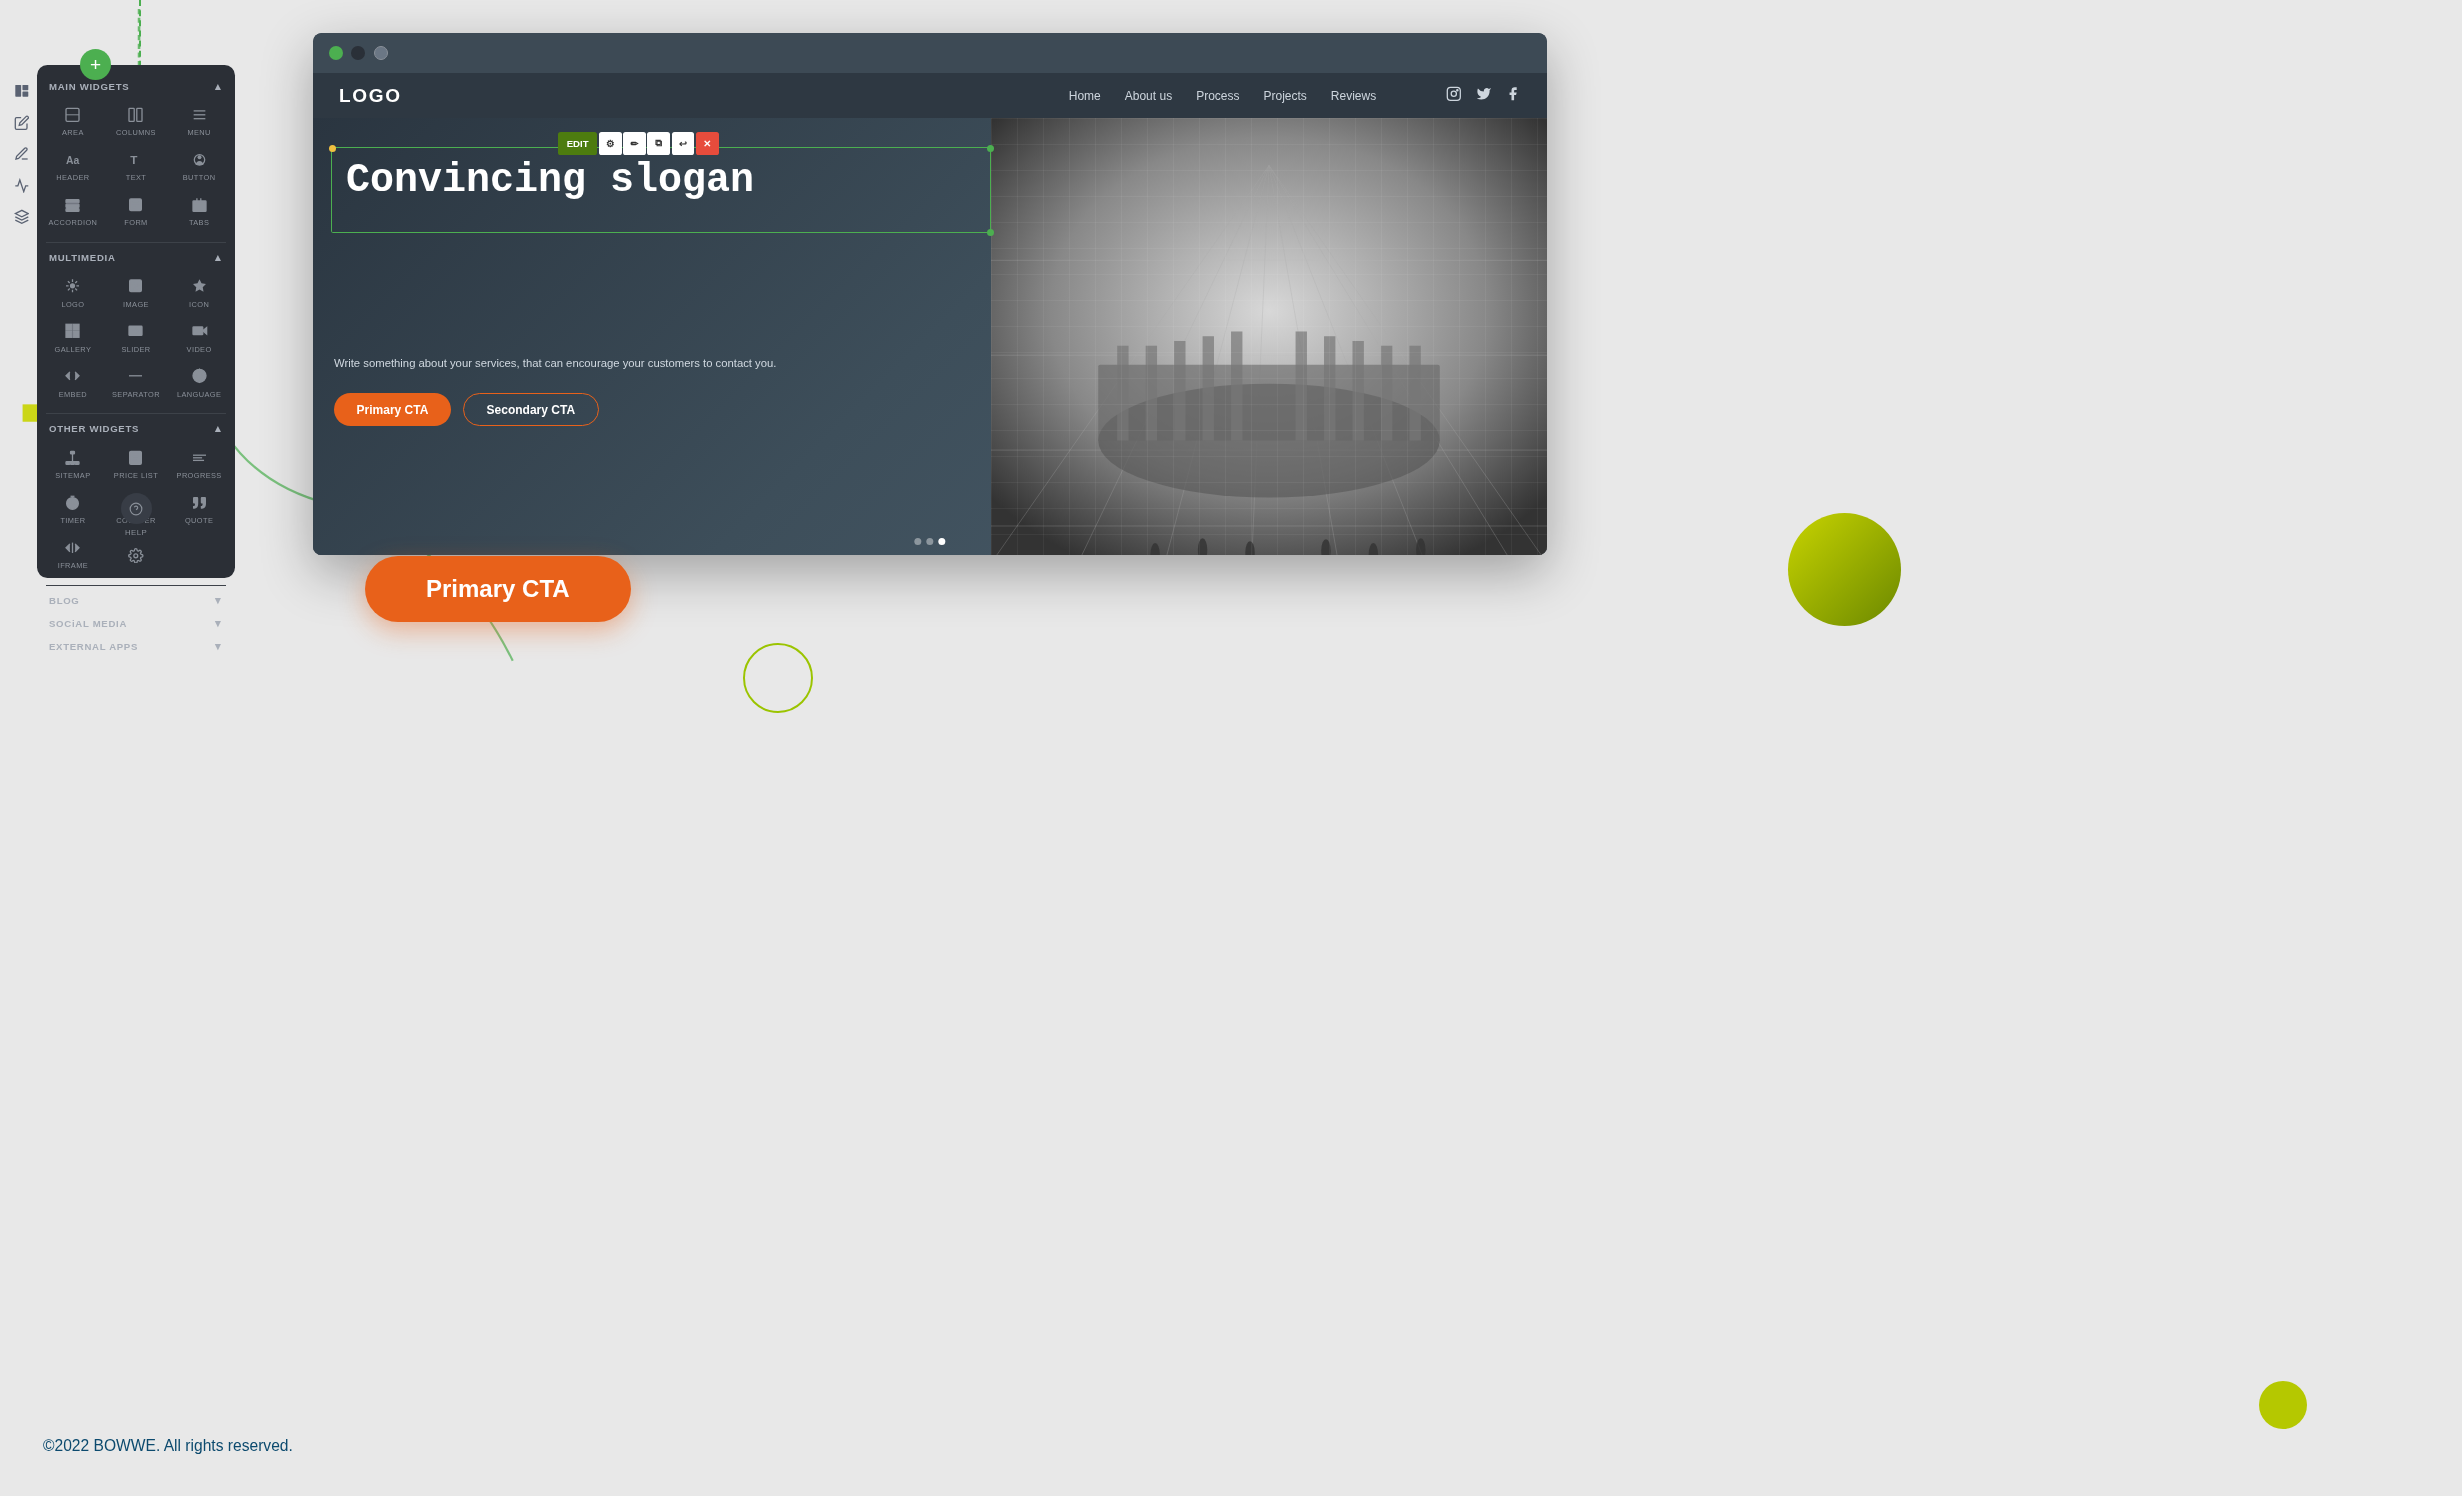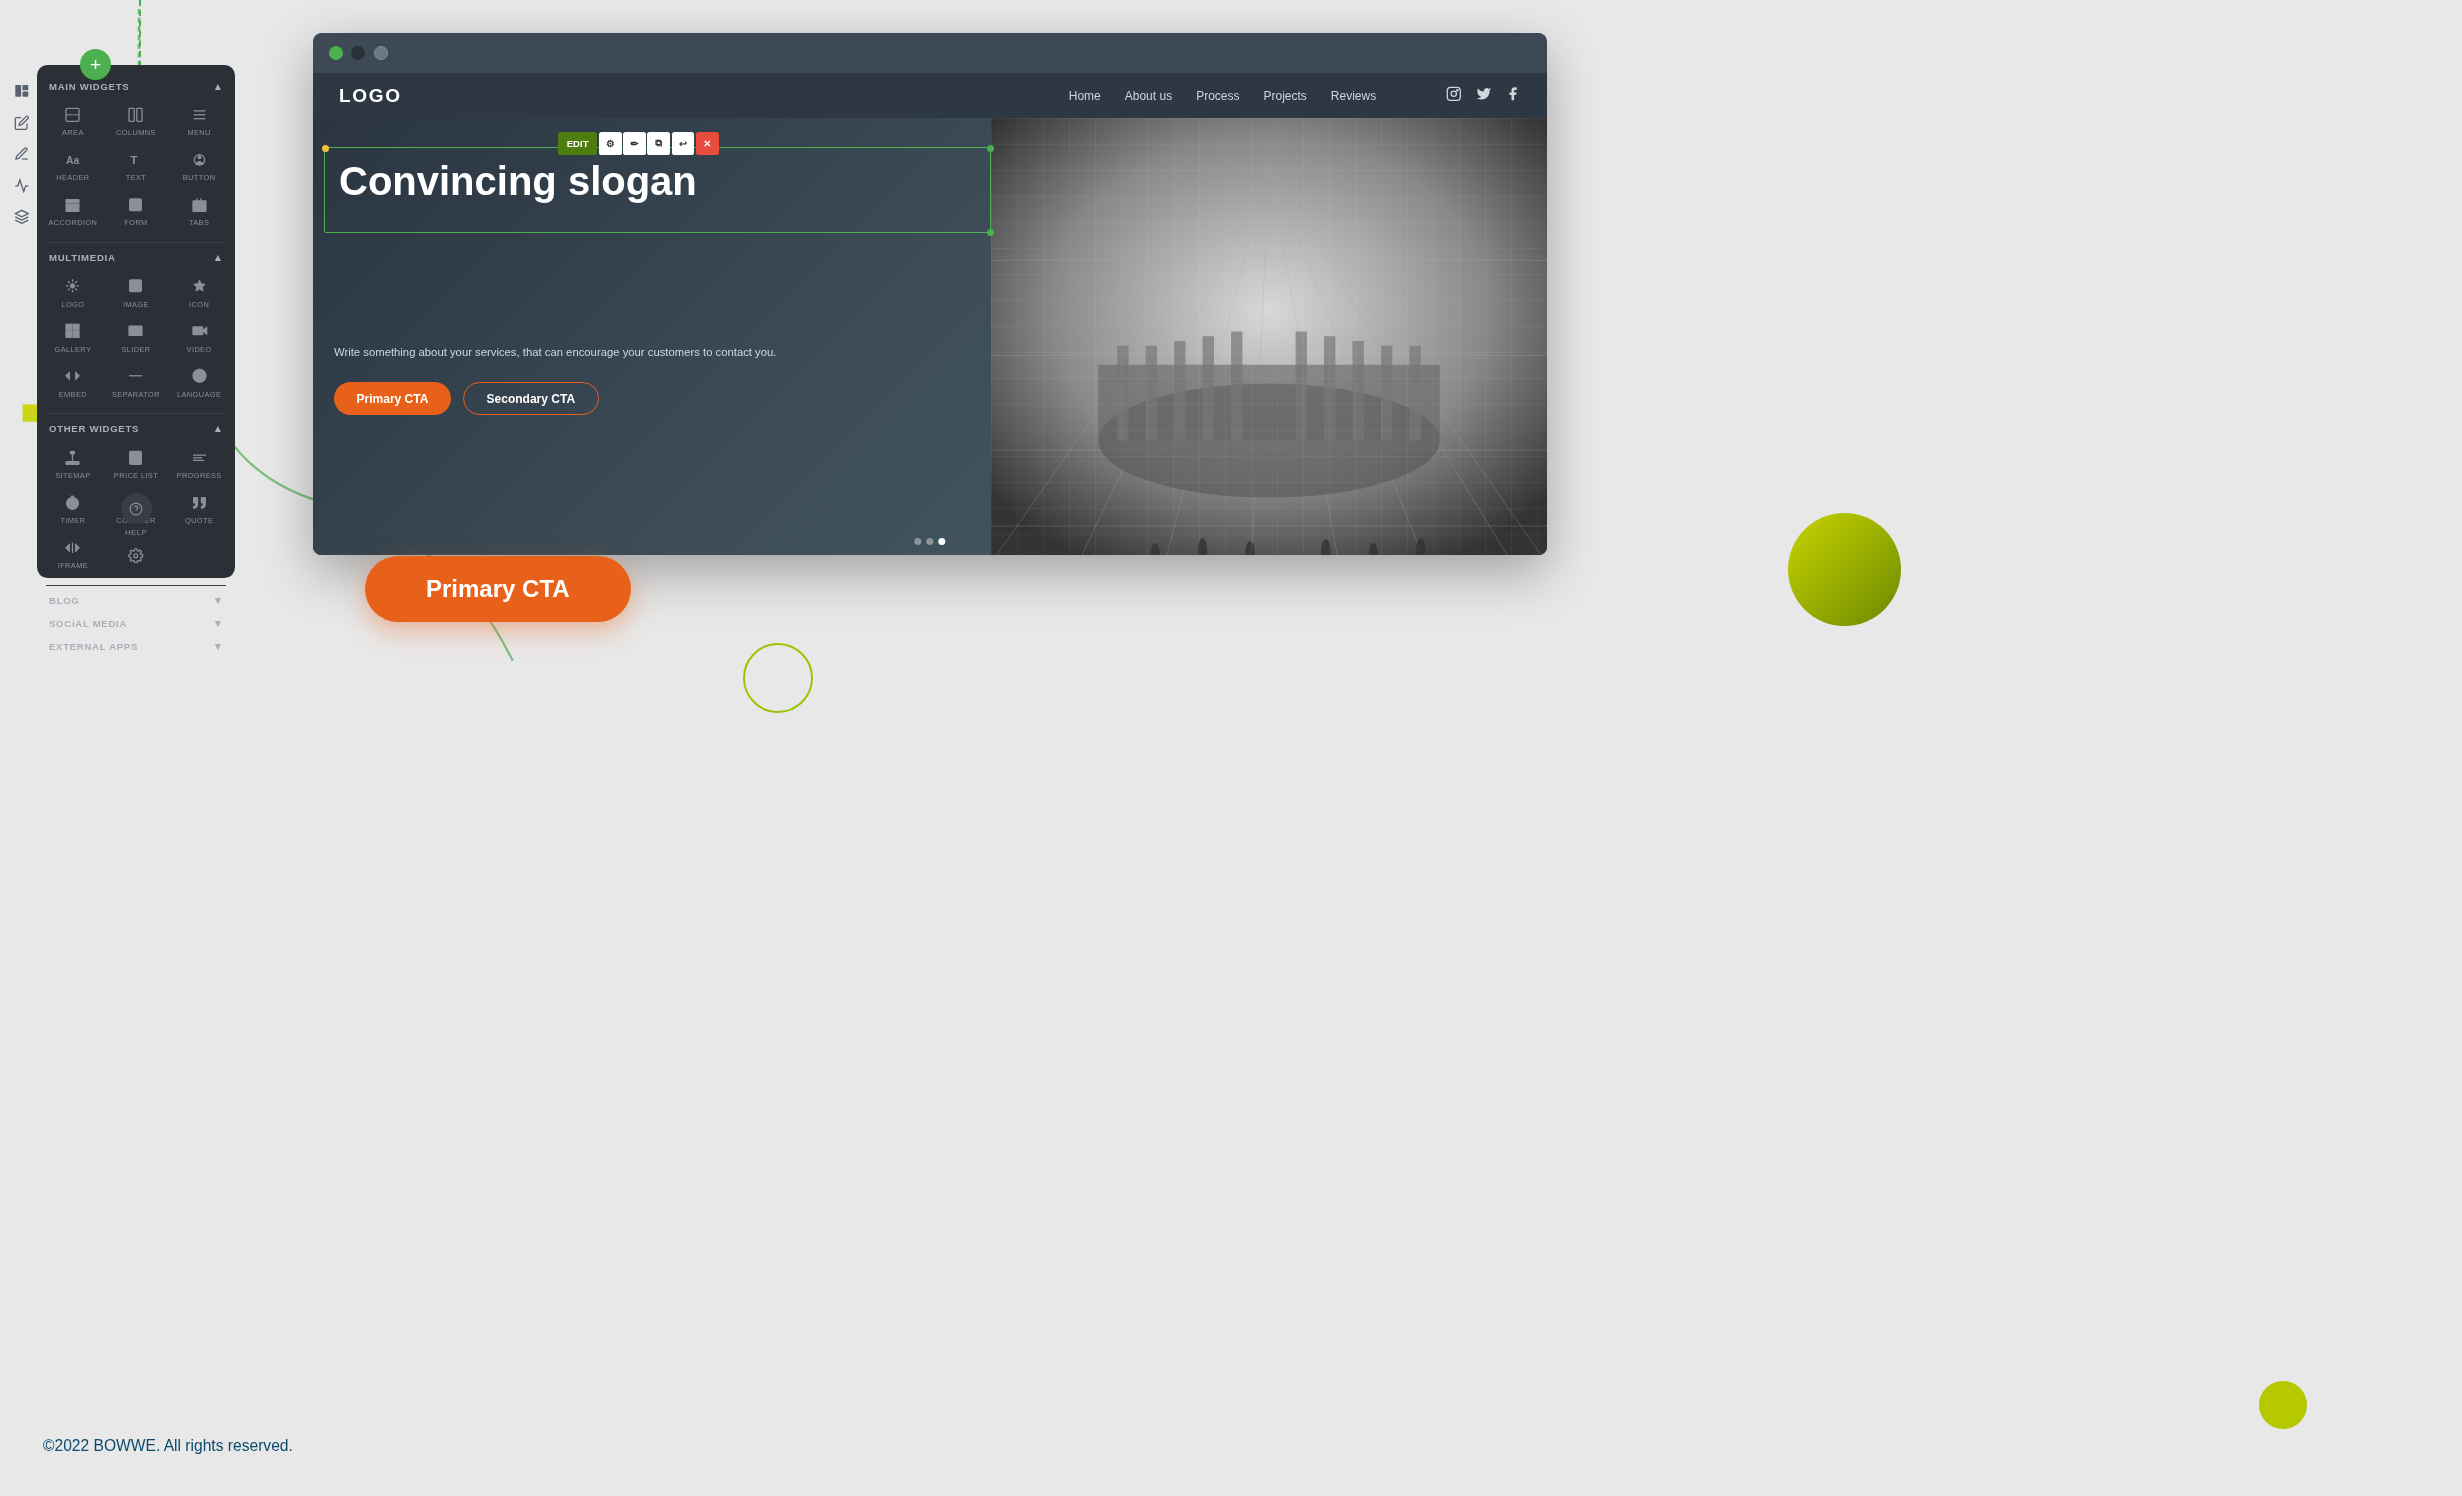--- a/index.html
+++ b/index.html
@@ -298,25 +298,26 @@
 
     .edit-btn-red {
       background: #e74c3c;
       color: white;
       width: 22.6px; padding: 0;
     }
 
     
     .hero-text-area {
       position: absolute;
-      top: 74px; left: 11px;
+      top: 74px; left: 18px;
       right: 556px;
       border: 1.7px solid #4caf50;
       padding: 10.4px 14px;
       border-radius: 1.7px;
+      font-family: Liberation Mono, monospace;
     }
 
     .hero-heading {
       font-size: 40px;
       font-weight: 700;
       color: white;
       line-height: 1.15;
       margin-bottom: 17.4px;
     }
 
@@ -325,21 +326,21 @@
       position: absolute;
       width: 7px; height: 7px;
       background: #4caf50;
       border-radius: 50%;
     }
 
     .hero-subtext {
       font-size: 11.3px;
       color: #d0d8e0;
       margin-bottom: 24px;
-      margin-top: 4px;
+      margin-top: 15px;
     }
 
     .hero-buttons {
       display: flex;
       gap: 12px;
     }
 
     .btn-primary {
       background: #e8611a;
       color: white;

